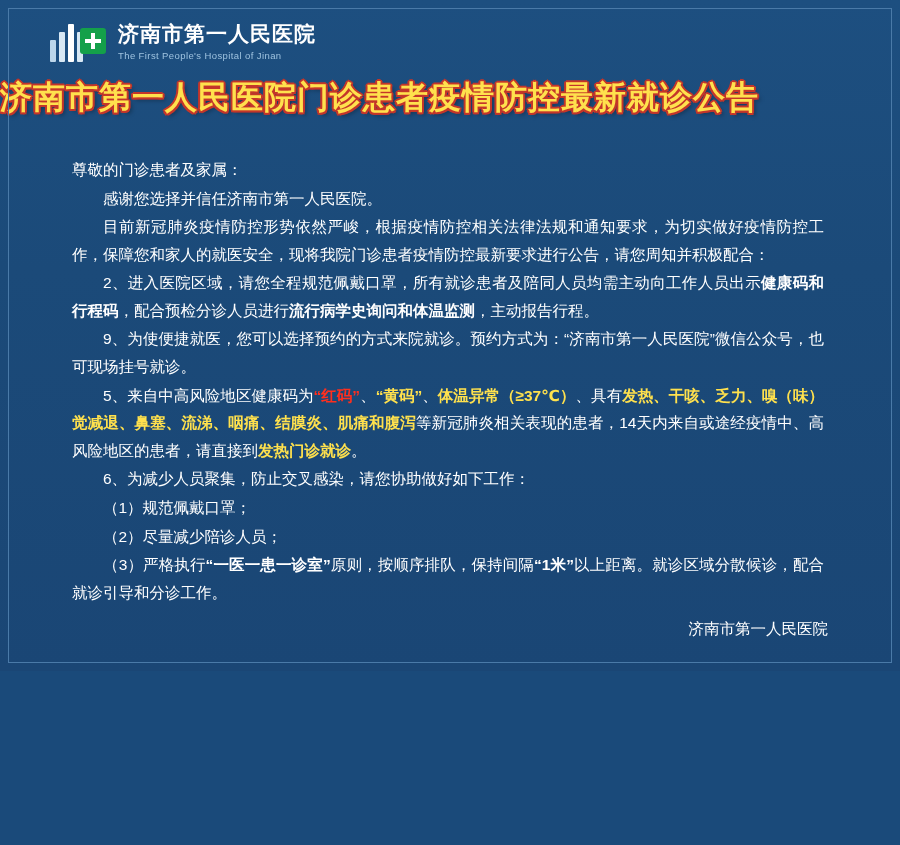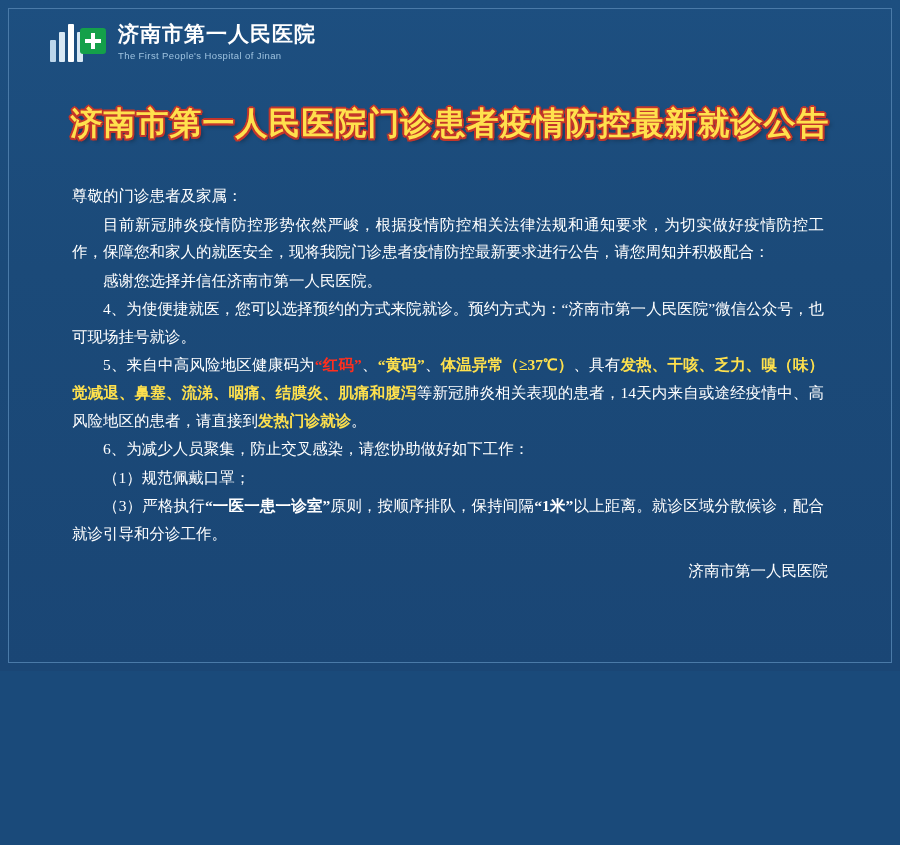--- a/index.html
+++ b/index.html
@@ -94,22 +94,21 @@
   }
   .logo-en {
     color: #9fc3e0;
     font-size: 9.5px;
     letter-spacing: 0.4px;
     margin-top: 6px;
   }
 
   
   .title-wrap {
-    text-align: center;
-    margin-top: 40px;
+    margin-top: 14px;
   }
   .main-title {
     display: inline-block;
     font-size: 32px;
     font-weight: bold;
     color: #ffe14d;
     letter-spacing: 1px;
     text-shadow:
       -1.5px -1.5px 0 #c4362a,
        1.5px -1.5px 0 #c4362a,
@@ -125,21 +124,20 @@
   
   .body-text {
     margin: 36px 72px 0 72px;
     color: #ffffff;
     font-size: 15.5px;
     line-height: 1.78;
     text-align: justify;
   }
   .body-text p {
     margin: 0 4px 1px 0;
-    font-family: Liberation Serif, serif;
   }
   .indent { text-indent: 2em; }
   .b { font-weight: bold; }
   .red { color: #ff2f1e; font-weight: bold; }
   .yellow { color: #ffe14d; font-weight: bold; }
   .sign {
     margin: 10px 72px 0 0;
     text-align: right;
     color: #ffffff;
     font-size: 15.5px;
@@ -167,34 +165,38 @@
       <div class="logo-en">The First People's Hospital of Jinan</div>
     </div>
   </div>
 
   <div class="title-wrap">
     <div class="main-title">济南市第一人民医院门诊患者疫情防控最新就诊公告</div>
   </div>
 
   <div class="body-text">
     <p>尊敬的门诊患者及家属：</p>
+    <p class="indent">感谢您选择并信任济南市第一人民医院。</p>
     <p class="indent">目前新冠肺炎疫情防控形势依然严峻，根据疫情防控相关法律法规和通知要求，为切实做好疫情防控工作，保障您和家人的就医安全，现将我院门诊患者疫情防控最新要求进行公告，请您周知并积极配合：</p>
-    <p class="indent">感谢您选择并信任济南市第一人民医院。</p>
-
-
-
-    <p class="indent">4、为使便捷就医，您可以选择预约的方式来院就诊。预约方式为：“济南市第一人民医院”微信公众号，也可现场挂号就诊。</p>
+
+
+    <p class="indent">
+      <span>2、进入医院区域，请您全程规范佩戴口罩，所有就诊患者及陪同人员均需主动向工作人员出示</span><span class="b">健康码和行程码</span><span>，配合预检分诊人员进行</span><span class="b">流行病学史询问和体温监测</span><span>，主动报告行程。</span>
+    </p>
+
+    <p class="indent">9、为使便捷就医，您可以选择预约的方式来院就诊。预约方式为：“济南市第一人民医院”微信公众号，也可现场挂号就诊。</p>
 
 
     <p class="indent">
       <span>5、来自中高风险地区健康码为</span><span class="red">“红码”</span><span>、</span><span class="yellow">“黄码”</span><span>、</span><span class="yellow">体温异常（≥37℃）</span><span>、具有</span><span class="yellow">发热、干咳、乏力、嗅（味）觉减退、鼻塞、流涕、咽痛、结膜炎、肌痛和腹泻</span><span>等新冠肺炎相关表现的患者，14天内来自或途经疫情中、高风险地区的患者，请直接到</span><span class="yellow">发热门诊就诊</span><span>。</span>
     </p>
 
     <p class="indent">6、为减少人员聚集，防止交叉感染，请您协助做好如下工作：</p>
     <p class="indent">（1）规范佩戴口罩；</p>
+    <p class="indent">（2）尽量减少陪诊人员；</p>
     <p class="indent">
       <span>（3）严格执行</span><span class="b">“一医一患一诊室”</span><span>原则，按顺序排队，保持间隔</span><span class="b">“1米”</span><span>以上距离。就诊区域分散候诊，配合就诊引导和分诊工作。</span>
     </p>
 
   </div>
 
   <div class="sign">
     <div>济南市第一人民医院</div>
 
   </div>

